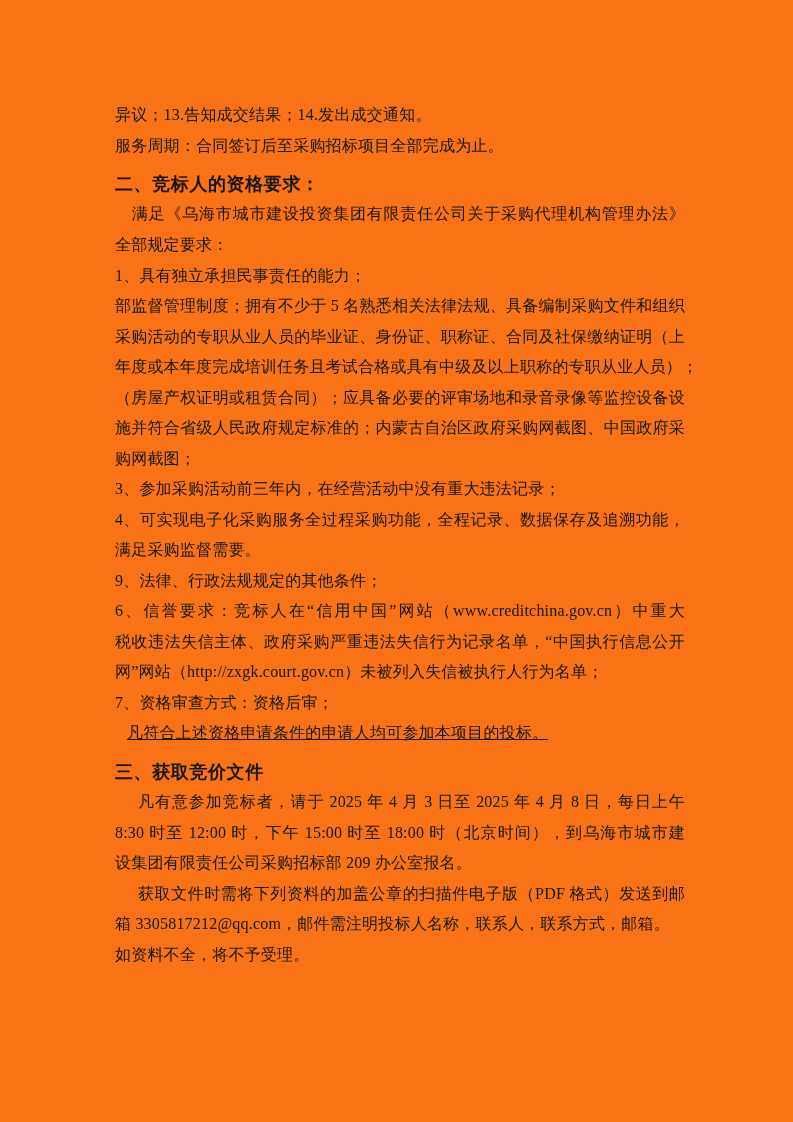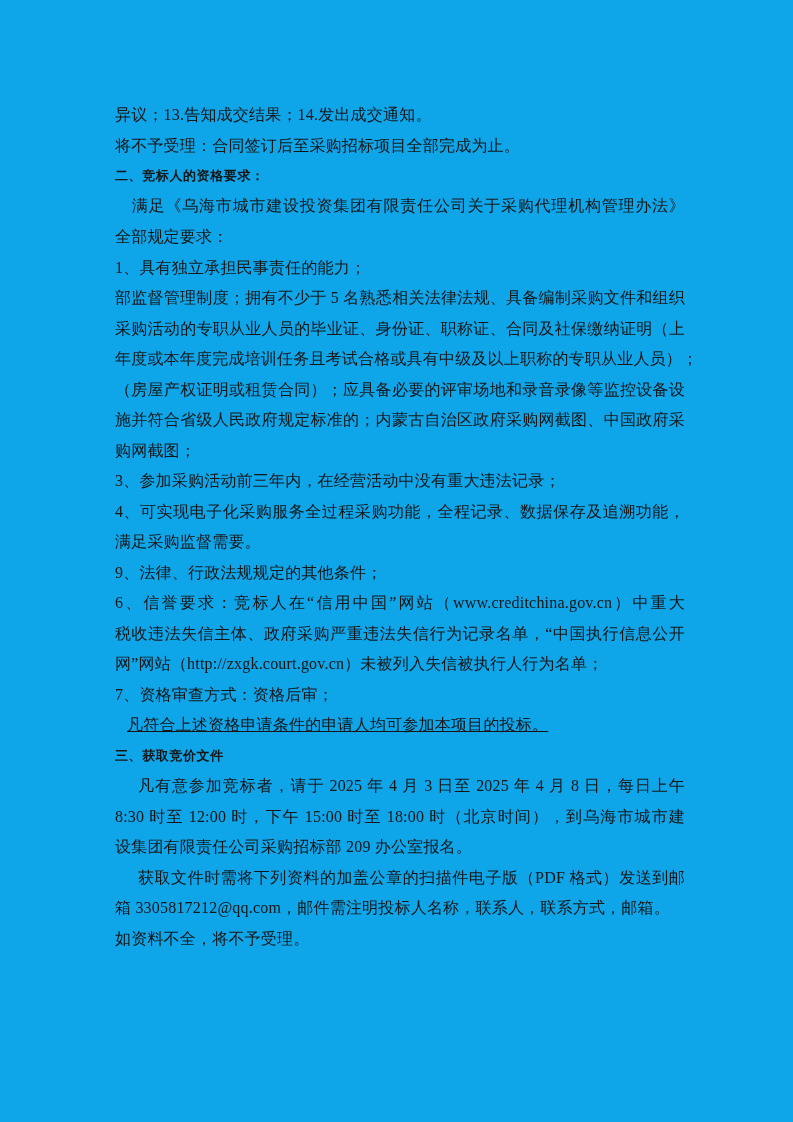--- a/index.html
+++ b/index.html
@@ -4,21 +4,21 @@
 <style>
   html, body {
     margin: 0;
     padding: 0;
     background: #ffffff;
   }
   .page {
     position: relative;
     width: 793px;
     height: 1122px;
-    background: #0ea5e9;
+    background: #f97316;
     overflow: hidden;
     font-family: "Liberation Serif", "DejaVu Serif", serif;
     color: #161616;
   }
   .textblock {
     position: absolute;
     left: 115px;
     top: 100px;
     width: 570px;
   }
@@ -30,35 +30,36 @@
     letter-spacing: 0.2px;
   }
   
   .j {
     text-align: justify;
     text-align-last: justify;
   }
   
   .h {
     font-weight: bold;
-    font-size: 13px;
+    font-size: 18px;
     letter-spacing: 0.6px;
+    margin-top: 8px;
   }
   
   .i1 { padding-left: 17px; font-family: Liberation Mono, monospace; }  
   .i2 { padding-left: 12px; text-decoration: underline; }  
   .i3 { padding-left: 23px; }  
 </style>
 </head>
 <body>
 
 <div class="page">
   <div class="textblock">
     <div class="line">异议；13.告知成交结果；14.发出成交通知。</div>
-    <div class="line">将不予受理：合同签订后至采购招标项目全部完成为止。</div>
+    <div class="line">服务周期：合同签订后至采购招标项目全部完成为止。</div>
     <div class="line h">二、竞标人的资格要求：</div>
     <div class="line j i1">满足《乌海市城市建设投资集团有限责任公司关于采购代理机构管理办法》</div>
     <div class="line">全部规定要求：</div>
     <div class="line">1、具有独立承担民事责任的能力；</div>
     <div class="line j">部监督管理制度；拥有不少于 5 名熟悉相关法律法规、具备编制采购文件和组织</div>
     <div class="line j">采购活动的专职从业人员的毕业证、身份证、职称证、合同及社保缴纳证明（上</div>
     <div class="line j">年度或本年度完成培训任务且考试合格或具有中级及以上职称的专职从业人员）；</div>
     <div class="line j">（房屋产权证明或租赁合同）；应具备必要的评审场地和录音录像等监控设备设</div>
     <div class="line j">施并符合省级人民政府规定标准的；内蒙古自治区政府采购网截图、中国政府采</div>
     <div class="line">购网截图；</div>

